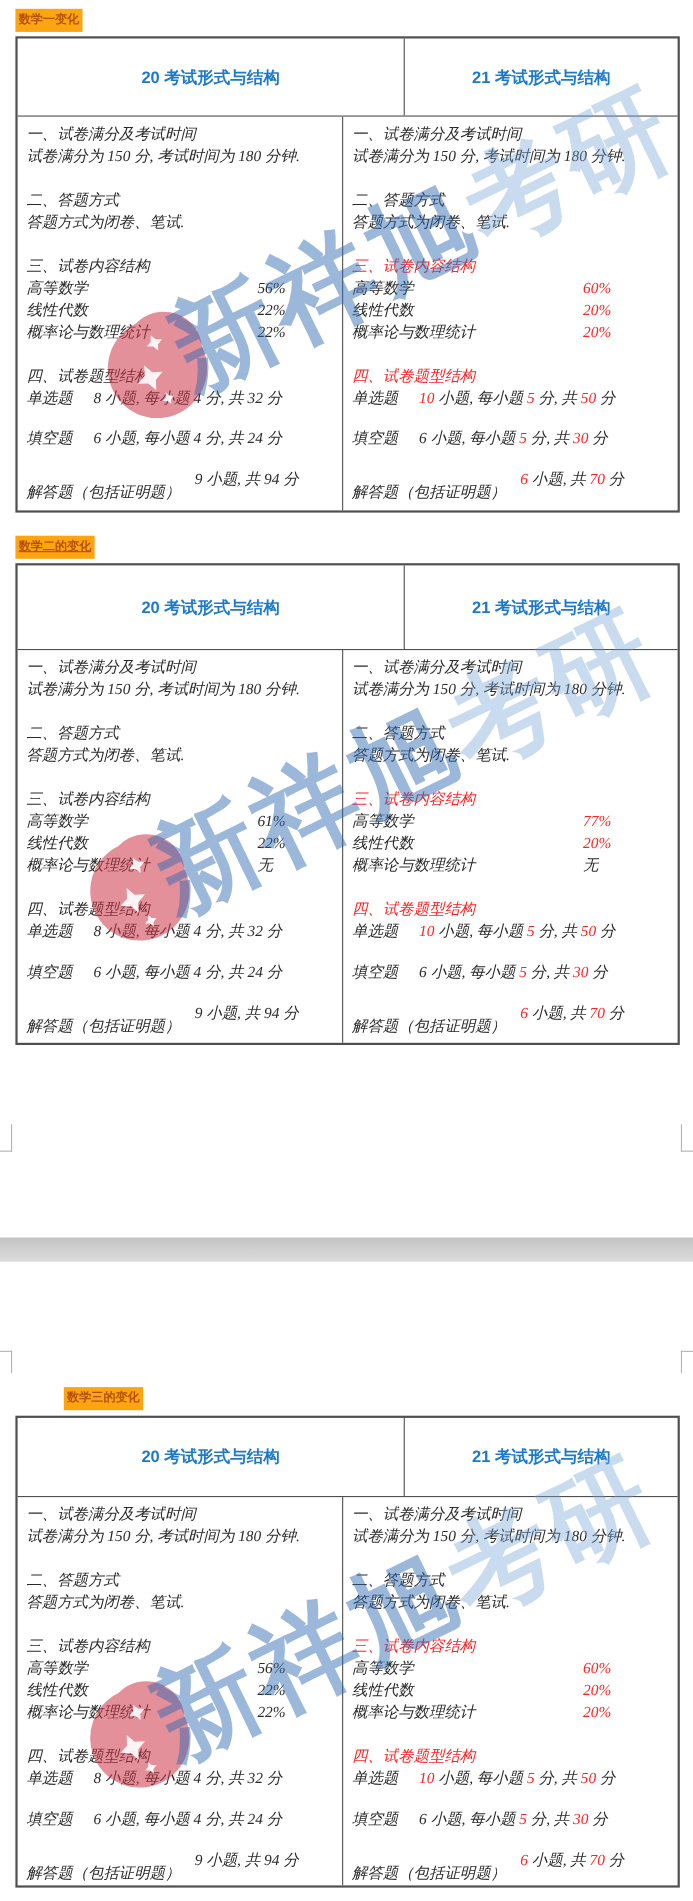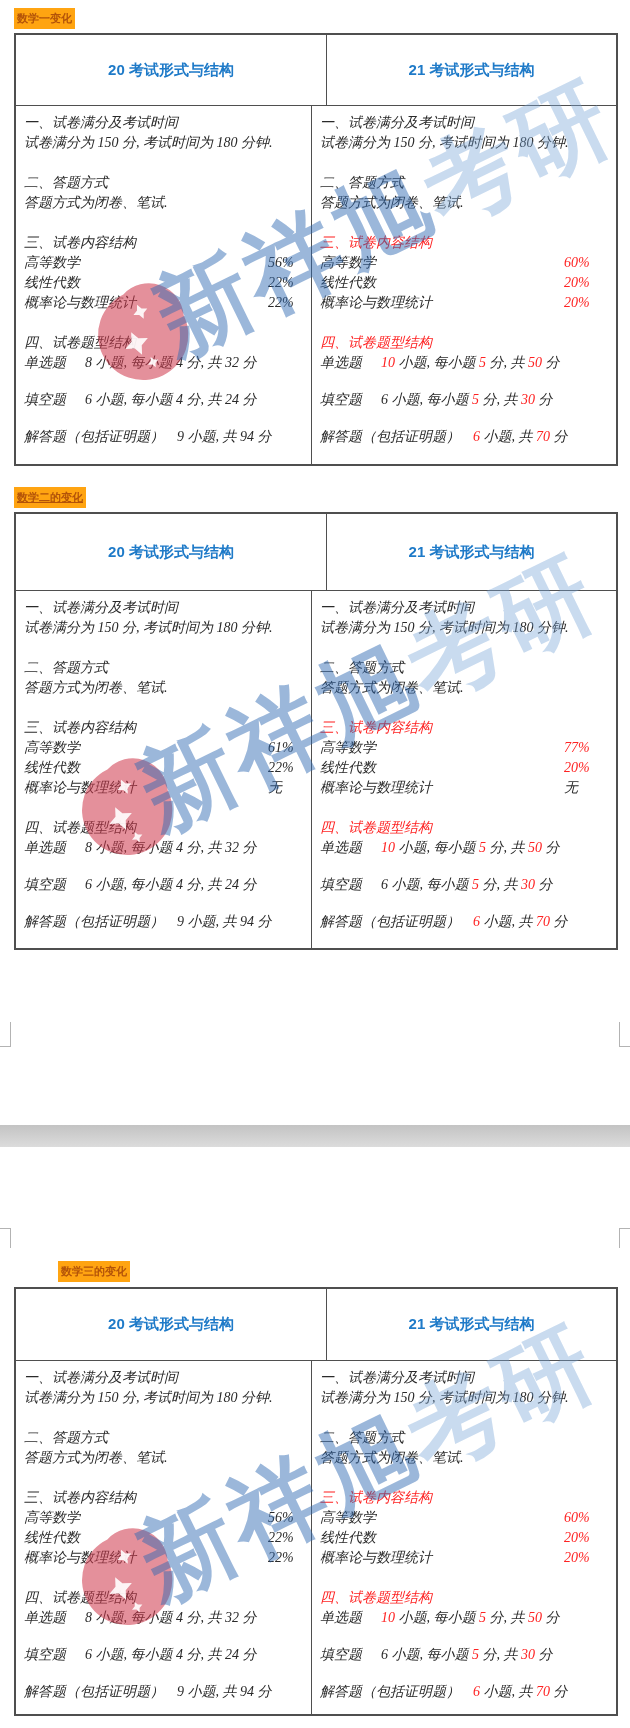--- a/index.html
+++ b/index.html
@@ -14,34 +14,34 @@
         color:var(--titletext);font-family:"Liberation Sans","DejaVu Sans",sans-serif;
         font-weight:bold;font-size:11px;line-height:21px;padding:0 3px;white-space:nowrap;}
   .st1{top:8px;} .st2{top:487px;text-decoration:underline;} .st3{top:1261px;margin-left:44px;}
   .tbl{position:absolute;left:14px;width:604px;border:2px solid var(--bd);
        box-sizing:border-box;display:flex;flex-direction:column;background:transparent;}
   .t1{top:33px;height:433px;} .t2{top:512px;height:438px;} .t3{top:1287px;height:429px;}
   .tbl-head{display:flex;border-bottom:1.6px solid var(--bd);flex:none;}
   .t1 .tbl-head{height:70px;} .t2 .tbl-head{height:76px;} .t3 .tbl-head{height:71px;}
   .th{display:flex;align-items:center;justify-content:center;color:var(--blue);
       font-family:"Liberation Sans","DejaVu Sans",sans-serif;font-weight:bold;font-size:15px;}
-  .th-l{width:311px;box-sizing:border-box;border-right:1.3px solid var(--bd);flex:none;}
+  .th-l{width:352px;box-sizing:border-box;border-right:1.3px solid var(--bd);flex:none;}
   .th-r{flex:1;}
   .tbl-body{display:flex;flex:1;min-height:0;font-style:italic;}
   .cell{padding:7px 8px 0 8px;box-sizing:border-box;overflow:hidden;}
   .cell-l{width:296px;border-right:1.3px solid var(--bd);flex:none;}
   .cell-r{flex:1;}
   .ln{font-size:14px;line-height:20px;white-space:nowrap;}
   .red{color:var(--red);}
   .sp{height:20px;} .qsp{height:17px;}
-  .pct{display:flex;gap:34px;}
+  .pct{display:flex;}
   .pct .lbl{width:210px;flex:none;}
   .q{display:flex;}
   .q .lbl-short{width:61px;flex:none;}
-  .q .lbl-long{flex:none;margin-right:13px;}
+  .q .lbl-long{flex:none;margin-right:13px;margin-top:12px;}
   
   .wm{position:absolute;display:flex;align-items:center;transform-origin:0 50%;
       transform:rotate(-26deg);pointer-events:none;z-index:5;}
   .wm1{left:100px;top:308px;} .wm2{left:84px;top:783px;} .wm3{left:84px;top:1553px;}
   .wmlogo{width:96px;height:96px;flex:none;}
   .wmb1{font-family:"Liberation Sans","DejaVu Sans",sans-serif;font-weight:bold;font-size:95px;
         line-height:1;color:var(--wmblue);letter-spacing:4px;margin-left:-28px;white-space:nowrap;}
   .wmb2{font-family:"Liberation Sans","DejaVu Sans",sans-serif;font-weight:bold;font-size:95px;
         line-height:1;color:var(--wmblue2);letter-spacing:4px;white-space:nowrap;}
   

